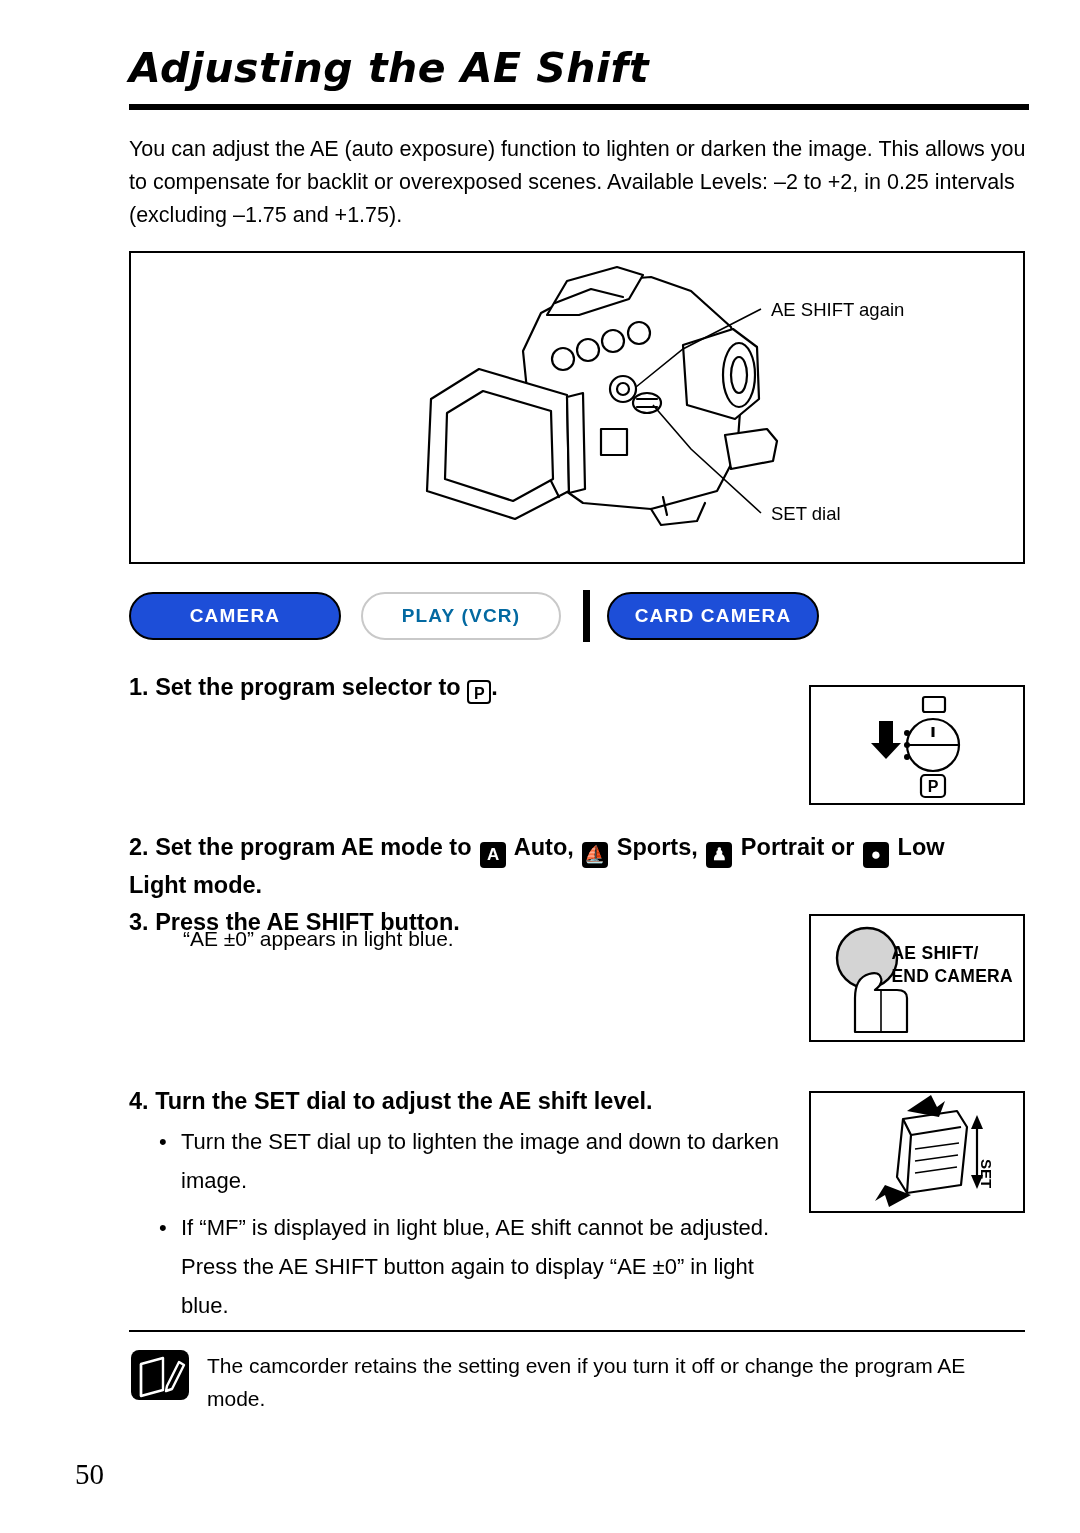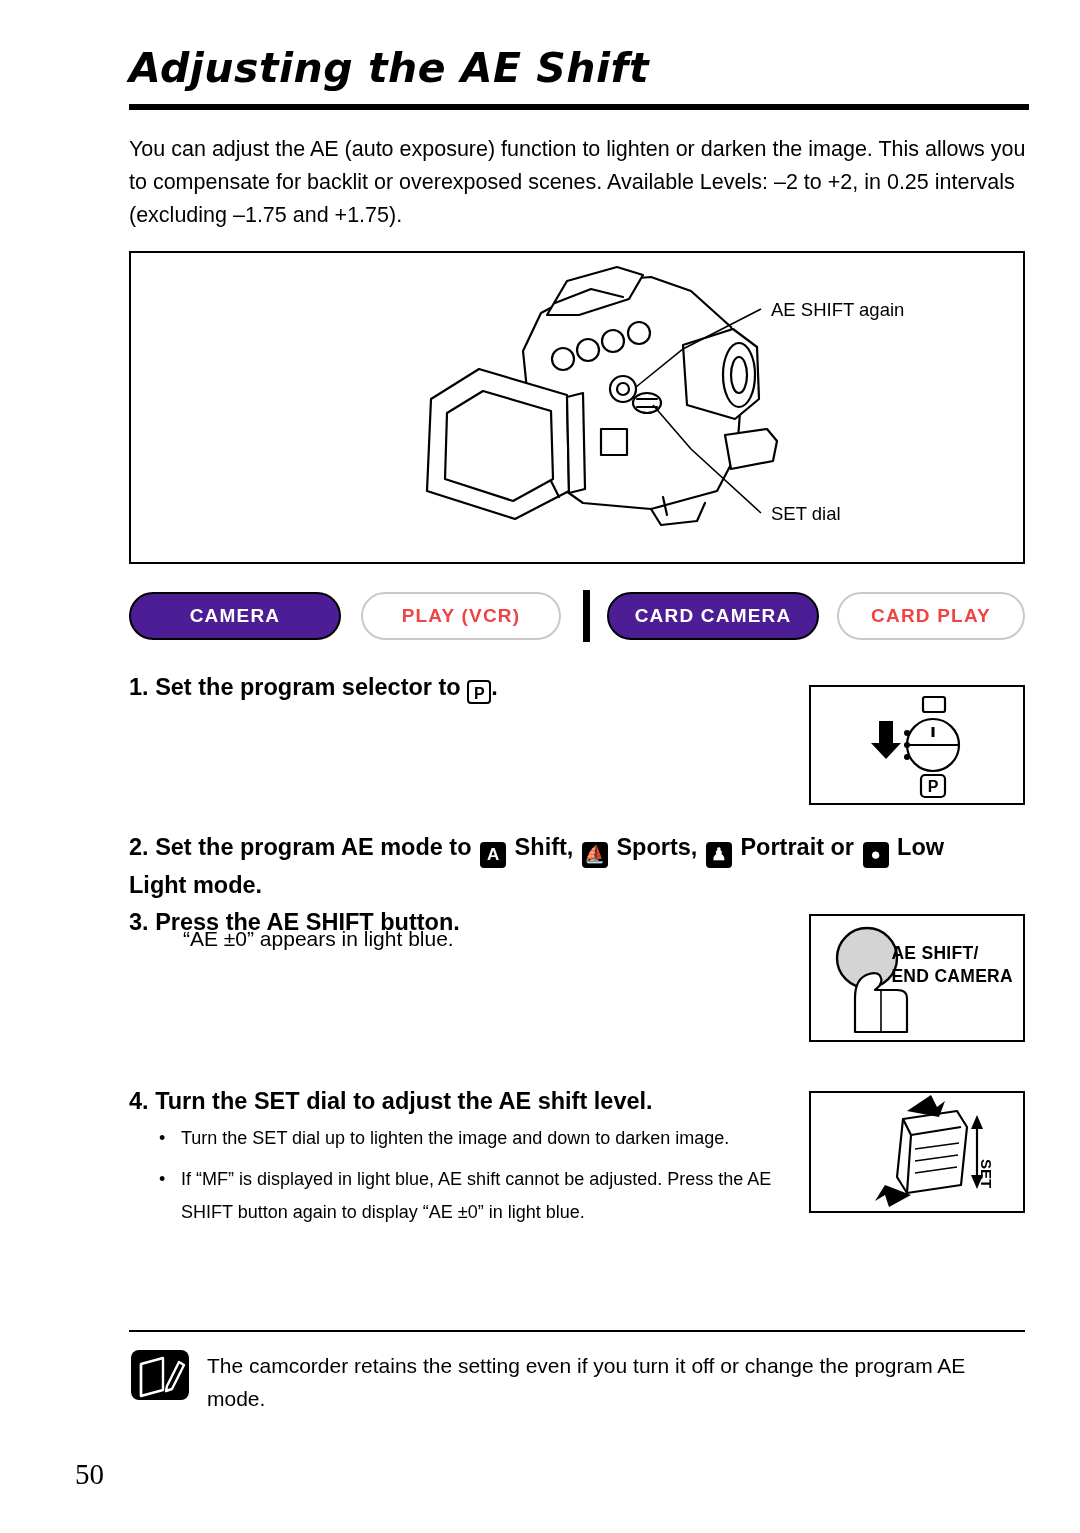--- a/index.html
+++ b/index.html
@@ -86,27 +86,27 @@
     box-sizing: border-box;
     font-size: 19px;
     font-weight: bold;
     letter-spacing: 1.2px;
     display: flex;
     align-items: center;
     justify-content: center;
     font-family: "Liberation Sans", sans-serif;
   }
   .mode.on {
-    background: #4c1d95;
+    background: #1d4ed8;
     color: #ffffff;
     border: 2px solid #000000;
   }
   .mode.off {
     background: #ffffff;
-    color: #ef4444;
+    color: #0369a1;
     border: 2px solid #c9c9c9;
   }
   .mode-1 { left: 0px;   width: 212px; }
   .mode-2 { left: 232px; width: 200px; }
   .mode-3 { left: 478px; width: 212px; }
   .mode-4 { left: 708px; width: 188px; }
   .mode-divider {
     position: absolute;
     left: 454px;
     top: -2px;
@@ -138,22 +138,22 @@
   .note3 { left: 142px; top: 922px; text-align: right; }
   .bullet-list {
     position: absolute;
     left: 112px;
     top: 1122px;
     width: 645px;
   }
   .bullet {
     position: relative;
     padding-left: 28px;
-    font-size: 18px;
-    line-height: 33px;
+    font-size: 22px;
+    line-height: 39px;
     margin-bottom: 8px;
     font-family: "Liberation Sans", sans-serif;
   }
   .bullet::before {
     content: "\2022";
     position: absolute;
     left: 6px;
     top: 0;
   }
 
@@ -301,29 +301,28 @@
     </svg>
     <div class="callout-label lbl-ae-shift">AE SHIFT again</div>
     <div class="callout-label lbl-set-dial">SET dial</div>
   </div>
 
   <div class="modebar">
     <div class="mode on mode-1">CAMERA</div>
     <div class="mode off mode-2">PLAY (VCR)</div>
     <div class="mode-divider"></div>
     <div class="mode on mode-3">CARD CAMERA</div>
-    <div class="mode off mode-4">CARD PLAY</div>
   </div>
 
   <div class="step step1">
     <span>1. Set the program selector to </span><span class="icon-p">P</span><span>.</span>
   </div>
 
   <div class="step step2">
-    <span>2. Set the program AE mode to </span><span class="icon-inline">A</span><span> Shift, </span><span class="icon-inline">⛵</span><span> Sports, </span><span class="icon-inline">♟</span><span> Portrait or </span><span class="icon-inline">●</span><span> Low</span><br>
+    <span>2. Set the program AE mode to </span><span class="icon-inline">A</span><span> Auto, </span><span class="icon-inline">⛵</span><span> Sports, </span><span class="icon-inline">♟</span><span> Portrait or </span><span class="icon-inline">●</span><span> Low</span><br>
     <span>Light mode.</span>
   </div>
 
   <div class="step step3">3. Press the AE SHIFT button.</div>
   <div class="body-text note3">“AE ±0” appears in light blue.</div>
 
   <div class="step step4">4. Turn the SET dial to adjust the AE shift level.</div>
   <div class="bullet-list">
     <div class="bullet">Turn the SET dial up to lighten the image and down to darken image.</div>
     <div class="bullet">If “MF” is displayed in light blue, AE shift cannot be adjusted. Press the AE SHIFT button again to display “AE ±0” in light blue.</div>

